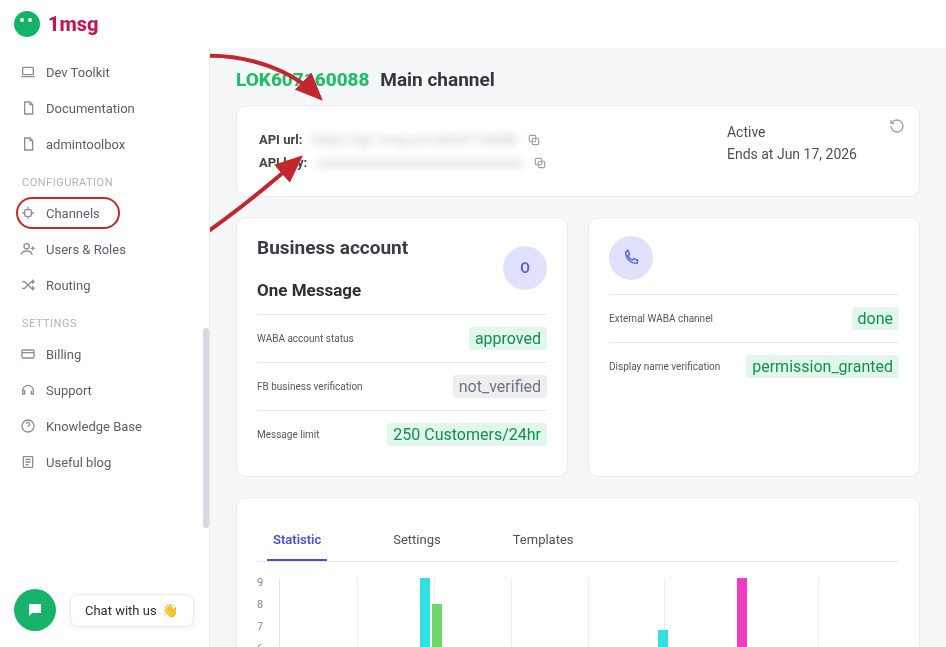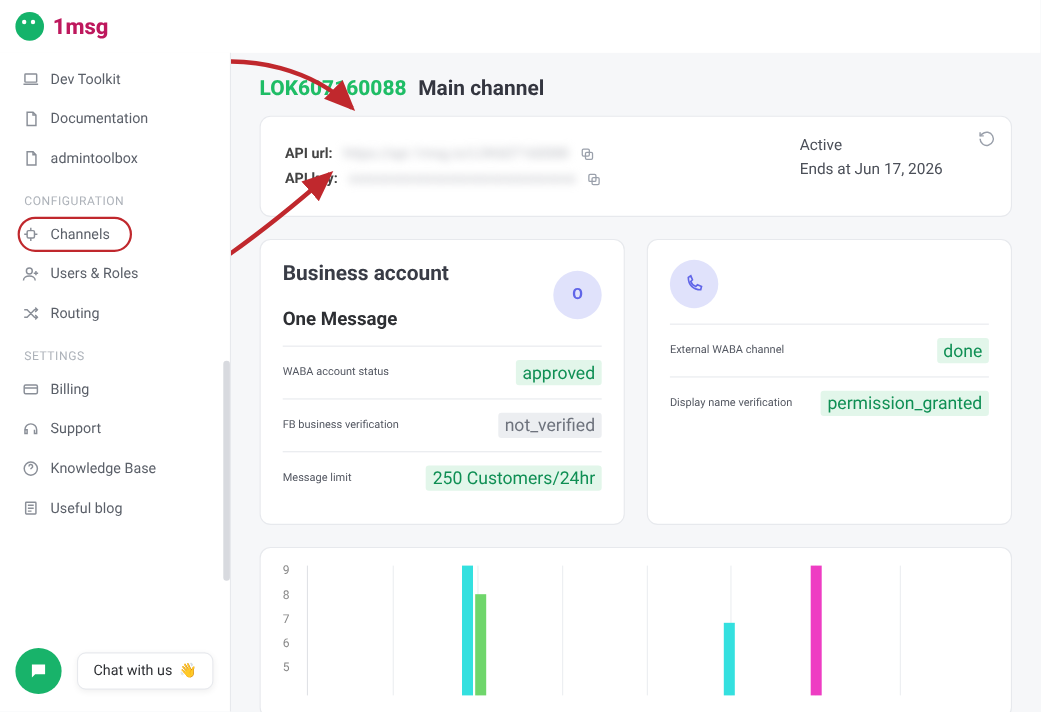--- a/index.html
+++ b/index.html
@@ -309,20 +309,25 @@
           <span class="tag tag-green">done</span>
         </div>
         <div class="kv-line">
           <span class="name">Display name verification</span>
           <span class="tag tag-green">permission_granted</span>
         </div>
       </div>
     </div>
 
     <div class="card" style="margin-top:20px;padding:0 20px 20px 20px">
+      <div class="tabs">
+        <div class="tab active">Statistic</div>
+        <div class="tab">Settings</div>
+        <div class="tab">Templates</div>
+      </div>
       <div class="chart">
         <div class="axis">
           <span>9</span>
           <span>8</span>
           <span>7</span>
           <span>6</span>
           <span>5</span>
         </div>
         <div class="plot">
           <div class="gridv" style="left:12.5%"></div>

